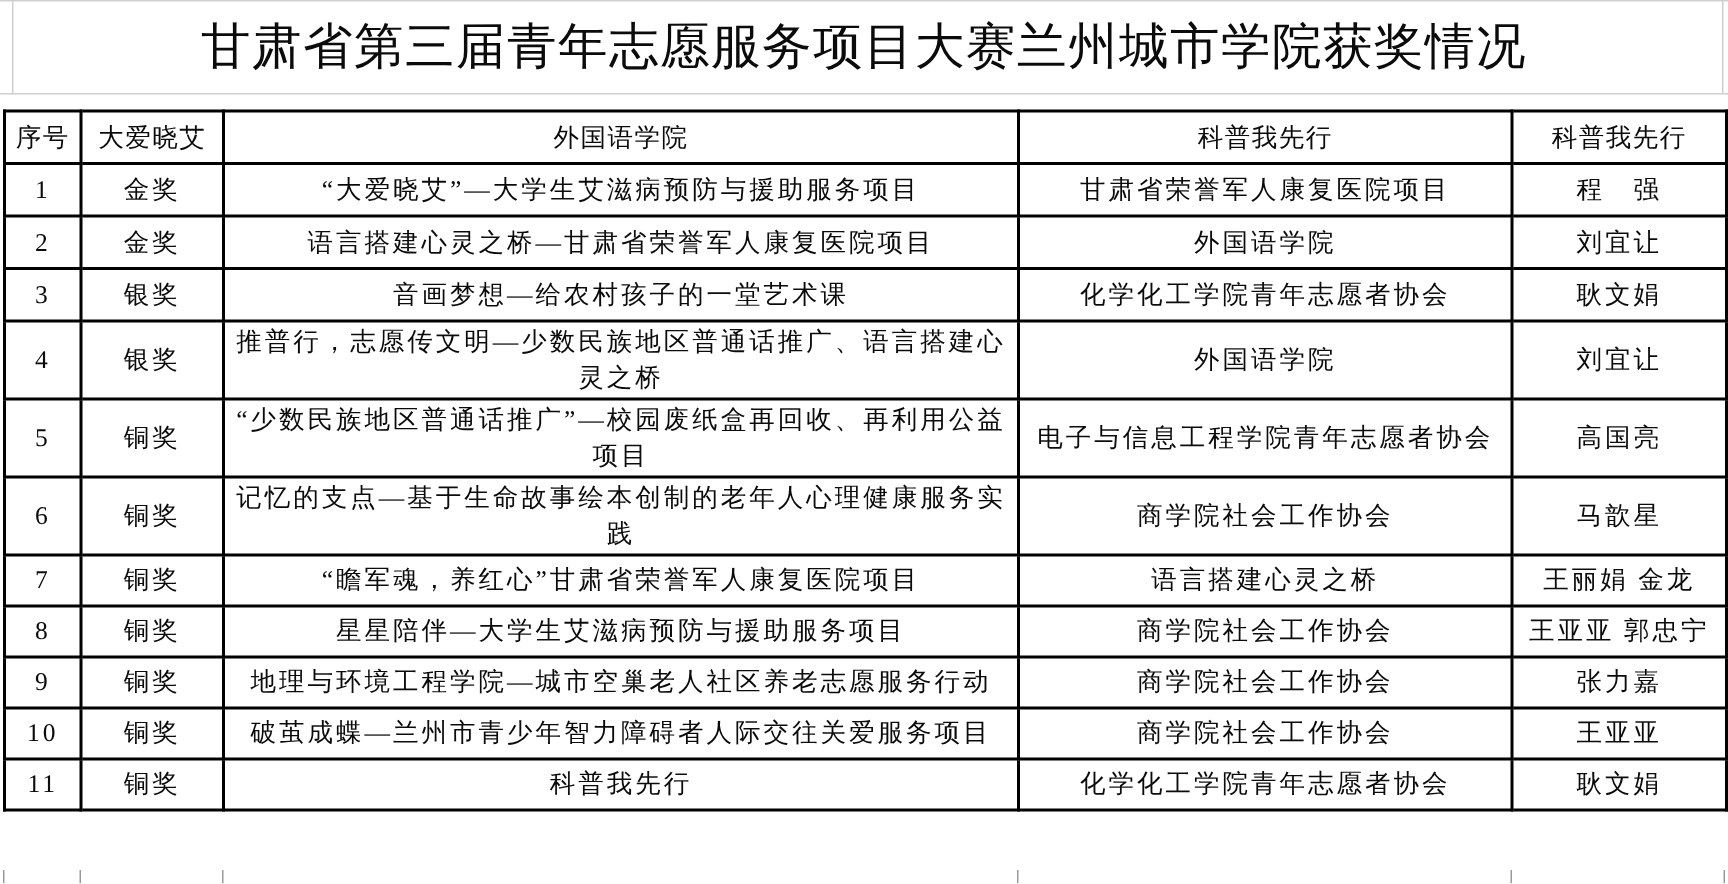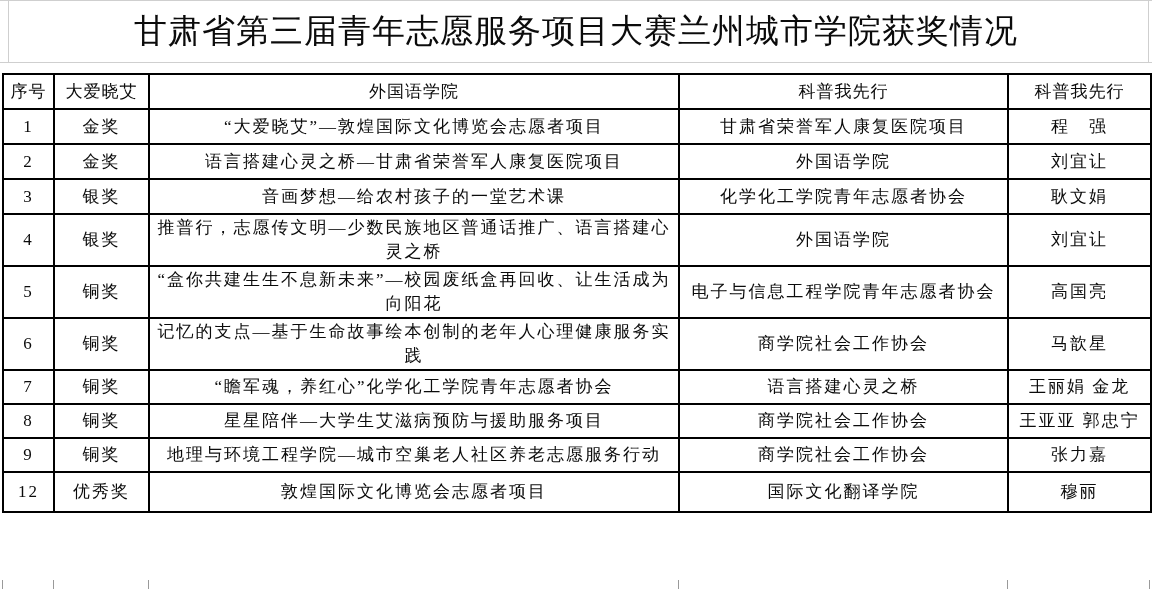--- a/index.html
+++ b/index.html
@@ -76,21 +76,21 @@
         <tr class="h35">
       <th>序号</th>
       <th>大爱晓艾</th>
       <th>外国语学院</th>
       <th>科普我先行</th>
       <th>科普我先行</th>
     </tr>
     <tr class="h35">
       <td class="c-no">1</td>
       <td>金奖</td>
-      <td>“大爱晓艾”—敦煌国际文化博览会志愿者项目</td>
+      <td>“大爱晓艾”—大学生艾滋病预防与援助服务项目</td>
       <td>甘肃省荣誉军人康复医院项目</td>
       <td>程　强</td>
     </tr>
     <tr class="h35">
       <td class="c-no">2</td>
       <td>金奖</td>
       <td>语言搭建心灵之桥—甘肃省荣誉军人康复医院项目</td>
       <td>外国语学院</td>
       <td>刘宜让</td>
     </tr>
@@ -104,58 +104,65 @@
     <tr class="h52">
       <td class="c-no">4</td>
       <td>银奖</td>
       <td>推普行，志愿传文明—少数民族地区普通话推广、语言搭建心灵之桥</td>
       <td>外国语学院</td>
       <td>刘宜让</td>
     </tr>
     <tr class="h52">
       <td class="c-no">5</td>
       <td>铜奖</td>
-      <td>“盒你共建生生不息新未来”—校园废纸盒再回收、让生活成为向阳花</td>
+      <td>“少数民族地区普通话推广”—校园废纸盒再回收、再利用公益项目</td>
       <td>电子与信息工程学院青年志愿者协会</td>
       <td>高国亮</td>
     </tr>
     <tr class="h52">
       <td class="c-no">6</td>
       <td>铜奖</td>
       <td>记忆的支点—基于生命故事绘本创制的老年人心理健康服务实践</td>
       <td>商学院社会工作协会</td>
       <td>马歆星</td>
     </tr>
     <tr class="h34">
       <td class="c-no">7</td>
       <td>铜奖</td>
-      <td>“瞻军魂，养红心”化学化工学院青年志愿者协会</td>
+      <td>“瞻军魂，养红心”甘肃省荣誉军人康复医院项目</td>
       <td>语言搭建心灵之桥</td>
       <td>王丽娟 金龙</td>
     </tr>
     <tr class="h34">
       <td class="c-no">8</td>
       <td>铜奖</td>
       <td>星星陪伴—大学生艾滋病预防与援助服务项目</td>
       <td>商学院社会工作协会</td>
       <td>王亚亚 郭忠宁</td>
     </tr>
     <tr class="h34">
       <td class="c-no">9</td>
       <td>铜奖</td>
       <td>地理与环境工程学院—城市空巢老人社区养老志愿服务行动</td>
       <td>商学院社会工作协会</td>
       <td>张力嘉</td>
     </tr>
-    <tr class="h40">
-      <td class="c-no">12</td>
-      <td>优秀奖</td>
-      <td>敦煌国际文化博览会志愿者项目</td>
-      <td>国际文化翻译学院</td>
-      <td>穆丽</td>
+    <tr class="h34">
+      <td class="c-no">10</td>
+      <td>铜奖</td>
+      <td>破茧成蝶—兰州市青少年智力障碍者人际交往关爱服务项目</td>
+      <td>商学院社会工作协会</td>
+      <td>王亚亚</td>
+    </tr>
+    <tr class="h34">
+      <td class="c-no">11</td>
+      <td>铜奖</td>
+      <td>科普我先行</td>
+      <td>化学化工学院青年志愿者协会</td>
+      <td>耿文娟</td>
     </tr>
   </tbody>
     </table>
 
   <div class="tick" style="left:2px"></div>
   <div class="tick" style="left:53px"></div>
   <div class="tick" style="left:148px"></div>
   <div class="tick" style="left:678px"></div>
   <div class="tick" style="left:1007px"></div>
   <div class="tick" style="left:1149px"></div>

